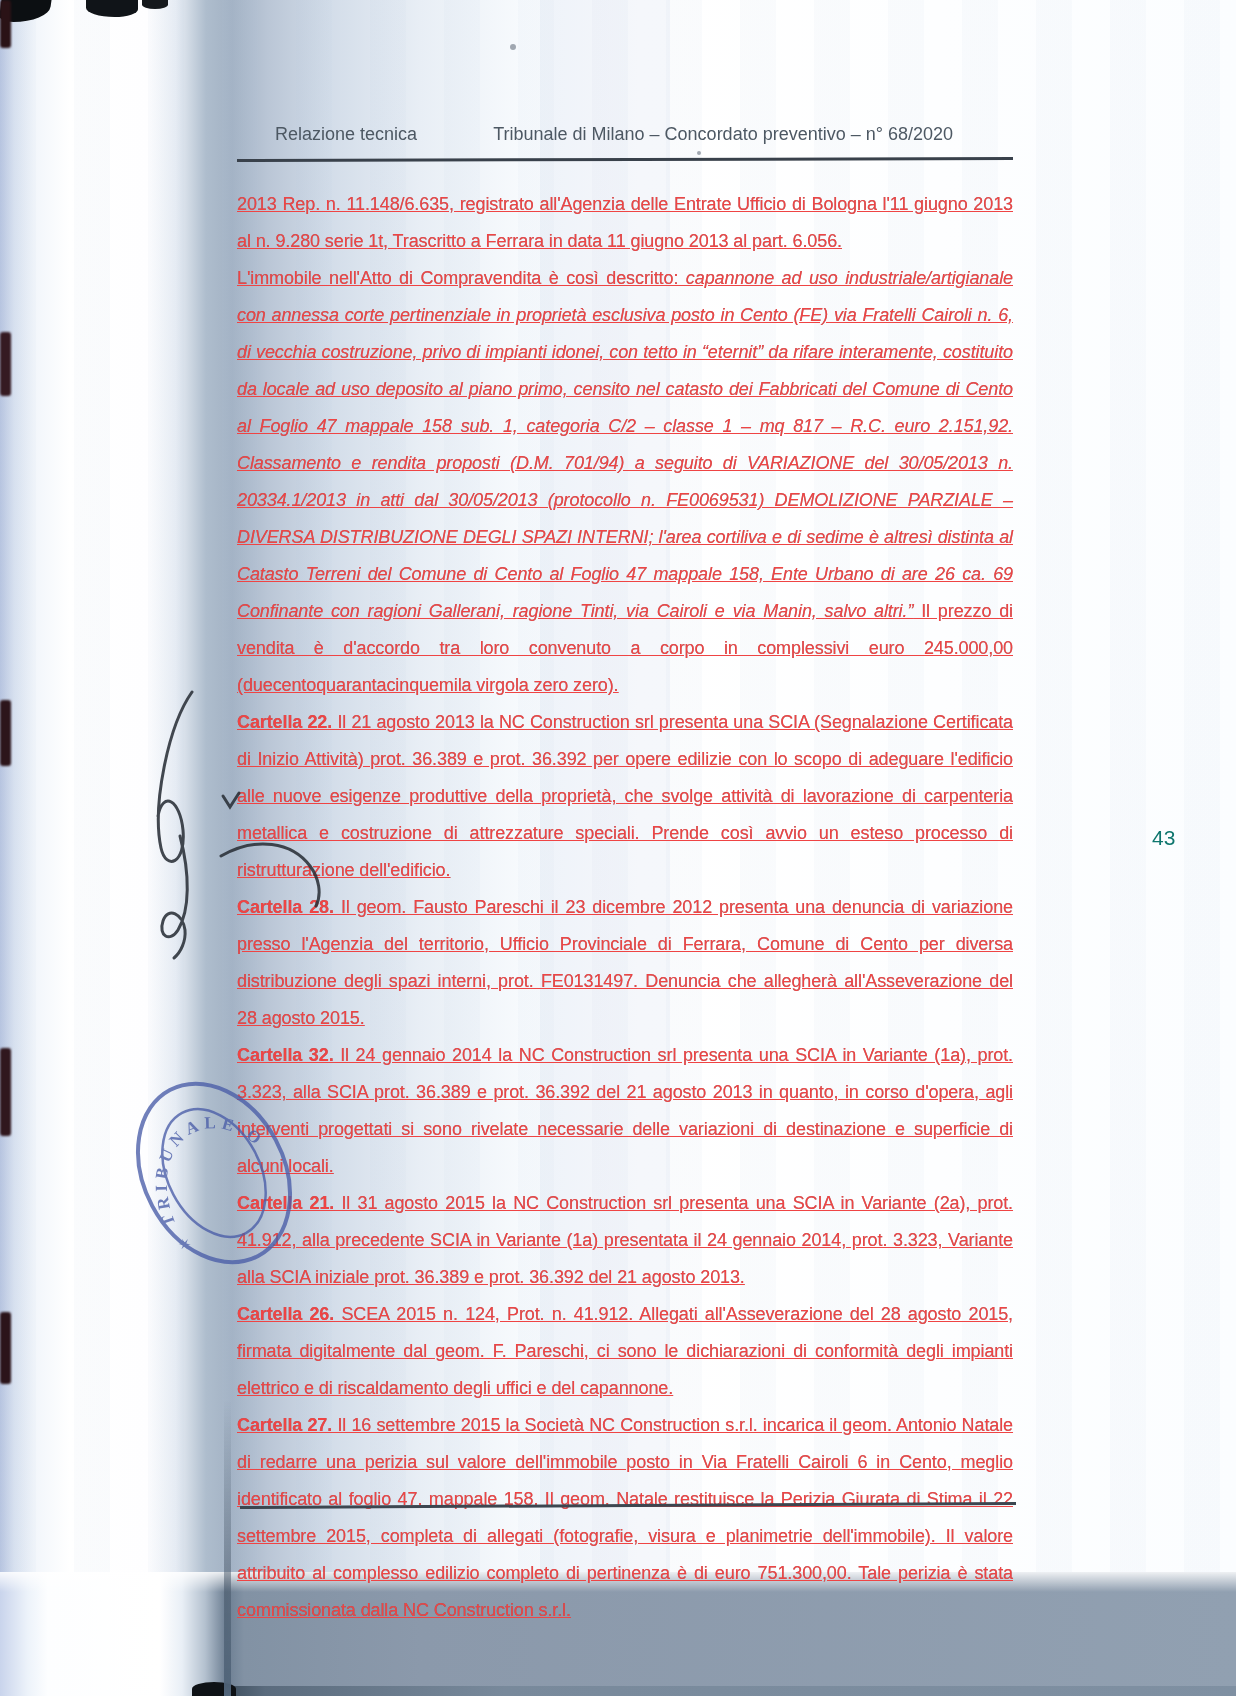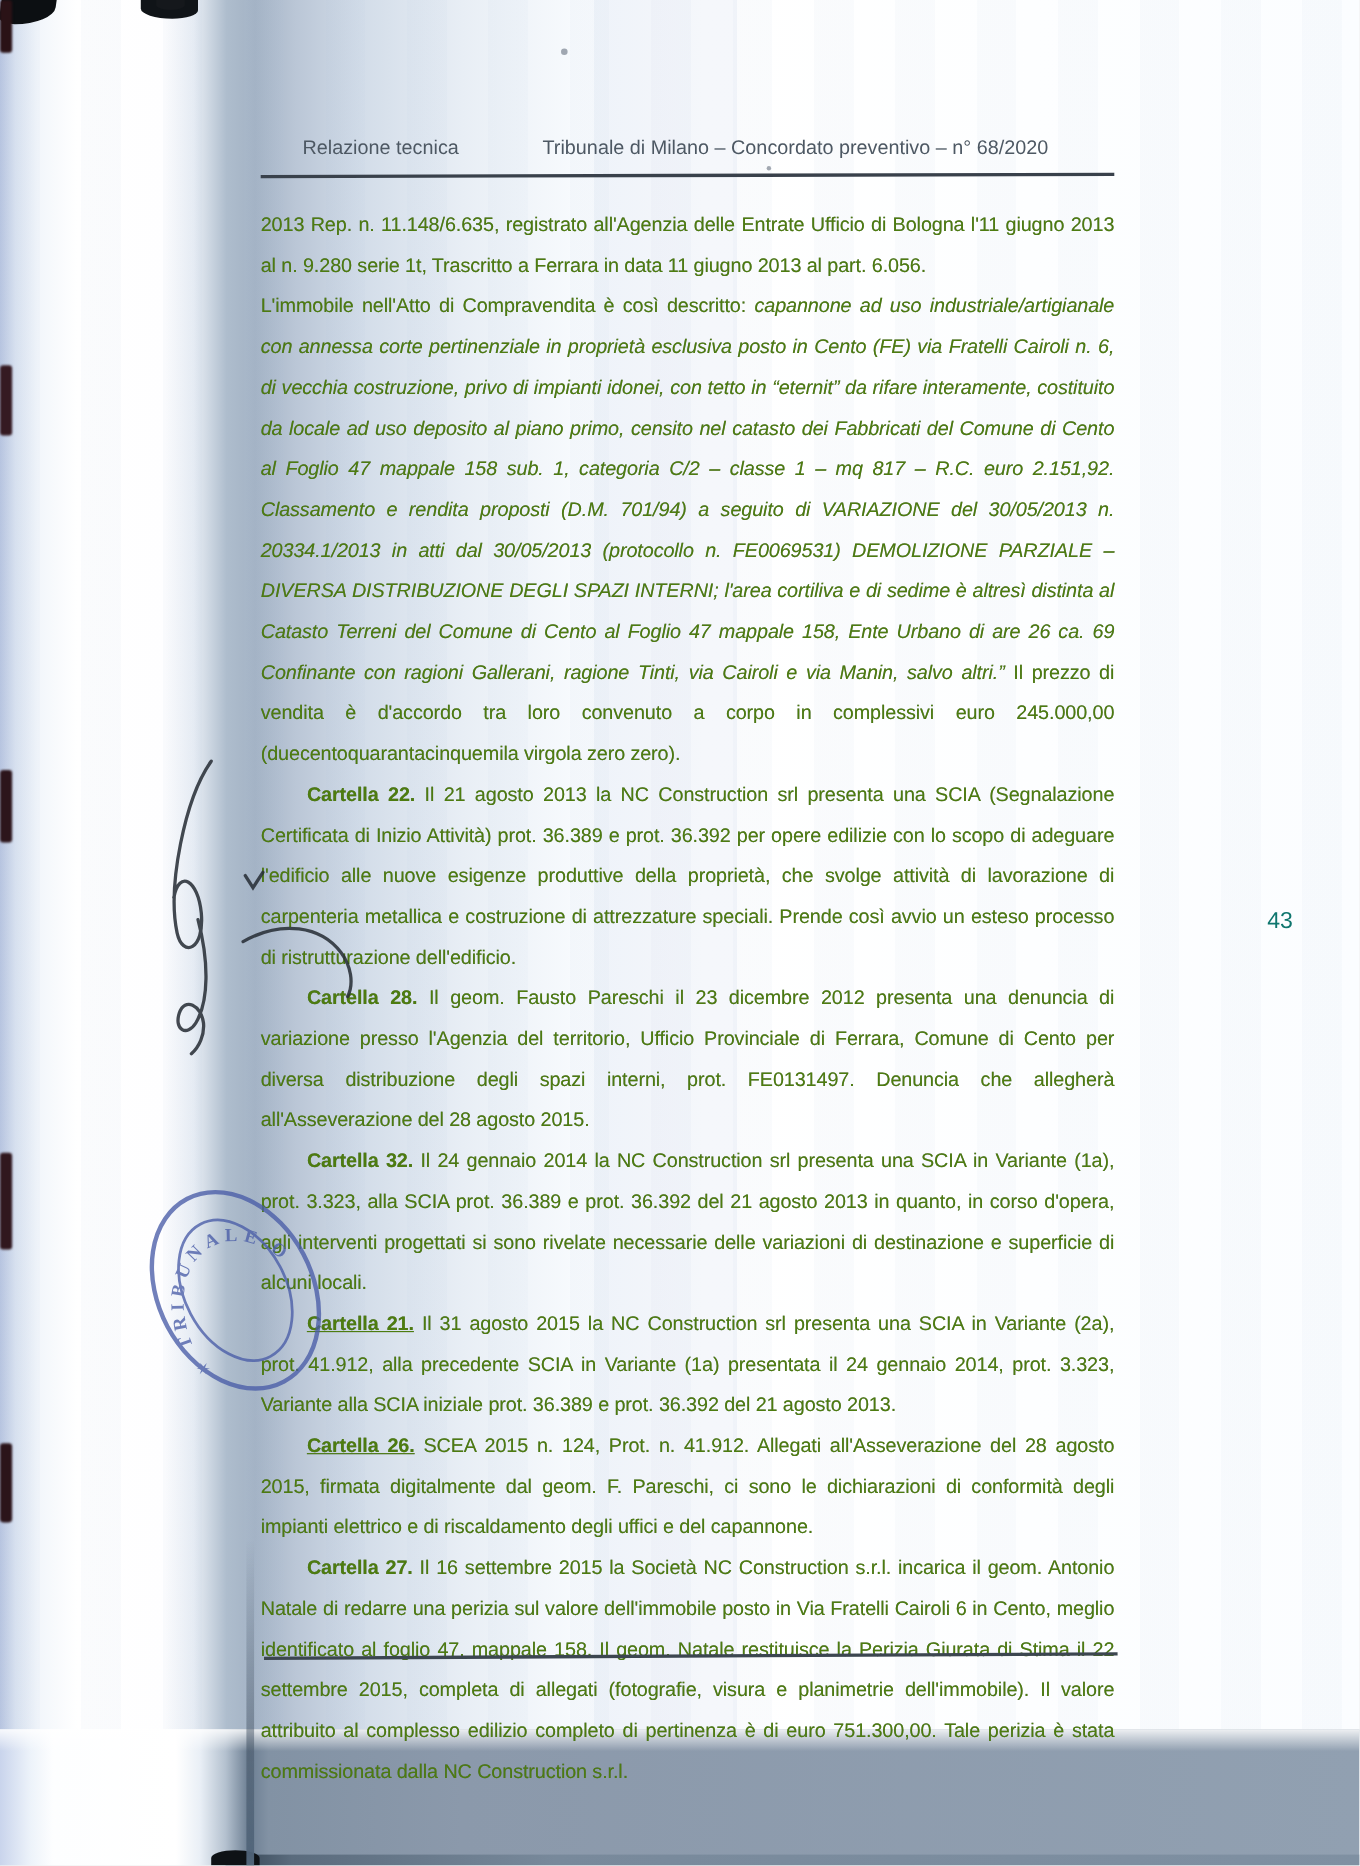--- a/index.html
+++ b/index.html
@@ -60,24 +60,25 @@
     font-size:18px;color:#4d5863;gap:12px;}
   .header-left{margin-left:38px;}
   .header-right{margin-left:auto;margin-right:60px;}
   .rule{position:absolute;height:3px;background:#39414b;}
   .rule-top{left:237px;top:158px;width:776px;transform:rotate(-0.15deg);}
   .rule-bottom{left:240px;top:1504px;width:776px;transform:rotate(-0.3deg);background:#3c4650;}
   
   .body-text{position:absolute;left:237px;top:186px;width:776px;}
   .body-text p{
     margin:0;text-align:justify;font-size:18px;line-height:37px;
-    color:#4d7c0f;letter-spacing:-0.1px;
+    color:#ef4444;letter-spacing:-0.1px;
     text-shadow:0 0 .5px rgba(57,65,74,.55);
+    text-decoration:underline;
   }
-  .b{font-weight:bold;margin-left:42px;}
+  .b{font-weight:bold;}
   .i{font-style:italic;}
   .u{text-decoration:underline;}
   
   .footer{position:absolute;left:237px;top:1518px;width:776px;text-align:center;
     font-size:14.5px;line-height:24px;color:#54606c;
     text-shadow:0 0 .5px rgba(84,96,108,.5);}
   
   .pagenum{position:absolute;left:1152px;top:826px;font-size:21px;color:#0f766e;}
   
   .sig{position:absolute;left:128px;top:678px;width:210px;height:290px;}

